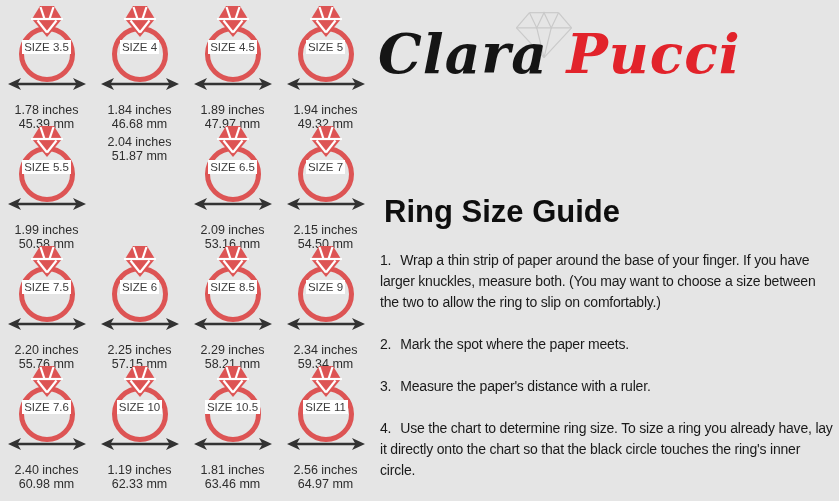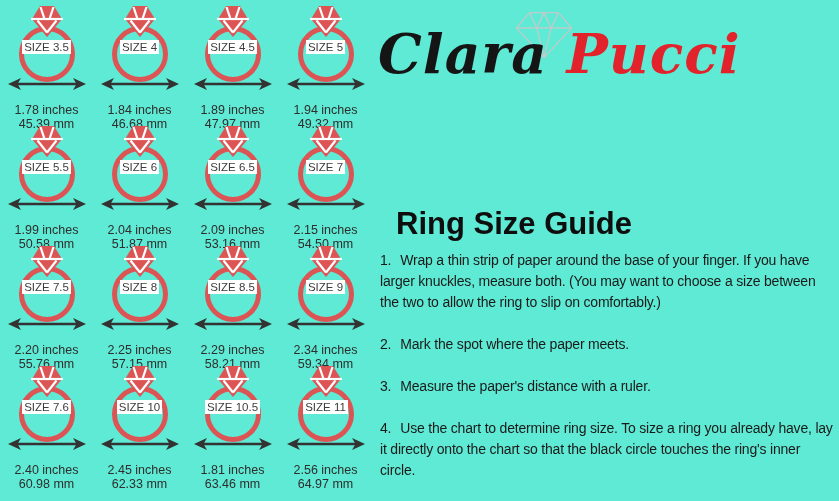--- a/index.html
+++ b/index.html
@@ -6,21 +6,21 @@
     --ring-red:#DD5454;
     --brand-red:#E2232B;
     --brand-black:#151515;
     --arrow-dark:#333333;
     --diamond-gray:#C9C9C9;
     --text-dark:#1A1A1A;
     --label-gray:#3D3D3D;
   }
   html,body{margin:0;padding:0;background:#ffffff;}
   body{font-family:"Liberation Sans",sans-serif;}
-  .page{position:relative;width:839px;height:501px;background:#5eead4;overflow:hidden;}
+  .page{position:relative;width:839px;height:501px;background:#e5e5e5;overflow:hidden;}
 
   
   .size-grid{
     position:absolute;left:0;top:4px;width:375px;
     display:grid;grid-template-columns:repeat(4,93px);grid-auto-rows:120px;
   }
   .ring-cell{display:flex;flex-direction:column;align-items:center;}
   .icon-wrap{position:relative;width:90px;height:88px;}
   .ring-svg{display:block;width:90px;height:88px;}
   .size-label{
@@ -37,21 +37,21 @@
   .logo{position:absolute;left:0;top:4px;width:420px;height:100px;}
   .logo-diamond{position:absolute;left:128px;top:0;width:76px;height:58px;z-index:0;}
   .brand-word{
     position:relative;z-index:1;
     font-family:"DejaVu Serif",serif;font-style:italic;font-weight:bold;
     font-size:55px;line-height:100px;letter-spacing:1px;
   }
   .brand-first{color:var(--brand-black);}
   .brand-second{color:var(--brand-red);margin-left:14px;}
   .guide-title{
-    position:absolute;left:2px;top:190px;margin:16px;
+    position:absolute;left:2px;top:190px;margin:4px;
     font-size:31px;font-weight:bold;color:#0E0E0E;letter-spacing:0;
     font-family:"Liberation Sans",sans-serif;
   }
   .steps{position:absolute;left:2px;top:250px;width:458px;}
   .step{margin:0 0 21px 0;font-size:14px;line-height:21px;color:var(--text-dark);letter-spacing:-0.2px;}
   .step-num{padding-right:9px;}
 
   
   .ring-circle{fill:none;stroke:var(--ring-red);stroke-width:5;}
   .diamond-body{fill:var(--ring-red);stroke:none;}
@@ -172,35 +172,20 @@
       </svg>
       <span class="size-label">SIZE 5.5</span>
     </div>
     <div class="measure">
       <div>1.99 inches</div>
       <div>50.58 mm</div>
     </div>
   </div>
 
   <div class="ring-cell">
-    <div class="icon-wrap">
-      <svg class="ring-svg" viewBox="0 0 90 88" aria-hidden="true">
-        <circle class="ring-circle" cx="45" cy="50" r="25.5"></circle>
-        <path class="diamond-body" d="M30 15 L38 2 L52 2 L60 15 L45 33 Z"></path>
-        <path class="diamond-cut" d="M29 15 L61 15"></path>
-        <path class="diamond-cut" d="M38.5 3 L42.5 15"></path>
-        <path class="diamond-cut" d="M51.5 3 L47.5 15"></path>
-        <path class="diamond-cut" d="M35.5 16.5 L45 28.5"></path>
-        <path class="diamond-cut" d="M54.5 16.5 L45 28.5"></path>
-        <line class="arrow-line" x1="15" y1="80" x2="75" y2="80"></line>
-        <polygon class="arrow-head" points="6,80 19,74 15.5,80 19,86"></polygon>
-        <polygon class="arrow-head" points="84,80 71,74 74.5,80 71,86"></polygon>
-      </svg>
-      <span class="size-label">SIZE 6</span>
-    </div>
     <div class="measure">
       <div>2.04 inches</div>
       <div>51.87 mm</div>
     </div>
   </div>
 
   <div class="ring-cell">
     <div class="icon-wrap">
       <svg class="ring-svg" viewBox="0 0 90 88" aria-hidden="true">
         <circle class="ring-circle" cx="45" cy="50" r="25.5"></circle>
@@ -273,21 +258,21 @@
         <path class="diamond-body" d="M30 15 L38 2 L52 2 L60 15 L45 33 Z"></path>
         <path class="diamond-cut" d="M29 15 L61 15"></path>
         <path class="diamond-cut" d="M38.5 3 L42.5 15"></path>
         <path class="diamond-cut" d="M51.5 3 L47.5 15"></path>
         <path class="diamond-cut" d="M35.5 16.5 L45 28.5"></path>
         <path class="diamond-cut" d="M54.5 16.5 L45 28.5"></path>
         <line class="arrow-line" x1="15" y1="80" x2="75" y2="80"></line>
         <polygon class="arrow-head" points="6,80 19,74 15.5,80 19,86"></polygon>
         <polygon class="arrow-head" points="84,80 71,74 74.5,80 71,86"></polygon>
       </svg>
-      <span class="size-label">SIZE 8</span>
+      <span class="size-label">SIZE 6</span>
     </div>
     <div class="measure">
       <div>2.25 inches</div>
       <div>57.15 mm</div>
     </div>
   </div>
 
   <div class="ring-cell">
     <div class="icon-wrap">
       <svg class="ring-svg" viewBox="0 0 90 88" aria-hidden="true">
@@ -364,21 +349,21 @@
         <path class="diamond-cut" d="M51.5 3 L47.5 15"></path>
         <path class="diamond-cut" d="M35.5 16.5 L45 28.5"></path>
         <path class="diamond-cut" d="M54.5 16.5 L45 28.5"></path>
         <line class="arrow-line" x1="15" y1="80" x2="75" y2="80"></line>
         <polygon class="arrow-head" points="6,80 19,74 15.5,80 19,86"></polygon>
         <polygon class="arrow-head" points="84,80 71,74 74.5,80 71,86"></polygon>
       </svg>
       <span class="size-label">SIZE 10</span>
     </div>
     <div class="measure">
-      <div>2.45 inches</div>
+      <div>1.19 inches</div>
       <div>62.33 mm</div>
     </div>
   </div>
 
   <div class="ring-cell">
     <div class="icon-wrap">
       <svg class="ring-svg" viewBox="0 0 90 88" aria-hidden="true">
         <circle class="ring-circle" cx="45" cy="50" r="25.5"></circle>
         <path class="diamond-body" d="M30 15 L38 2 L52 2 L60 15 L45 33 Z"></path>
         <path class="diamond-cut" d="M29 15 L61 15"></path>

